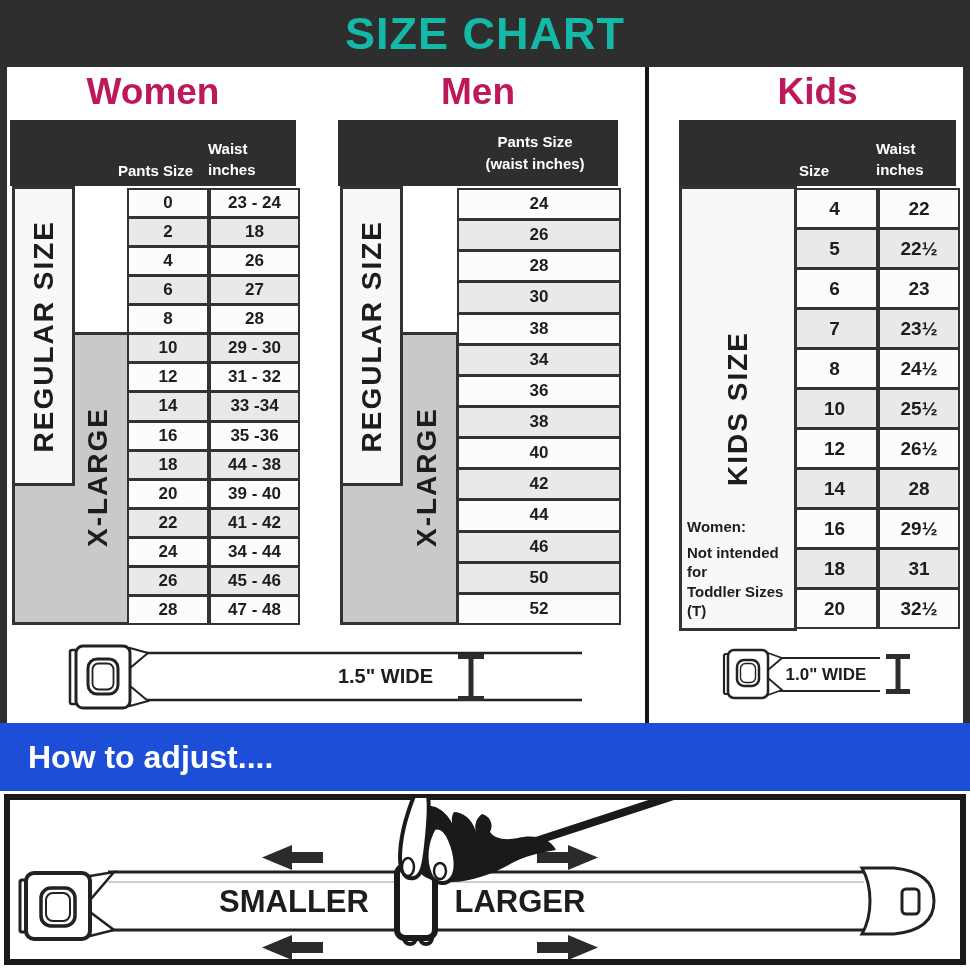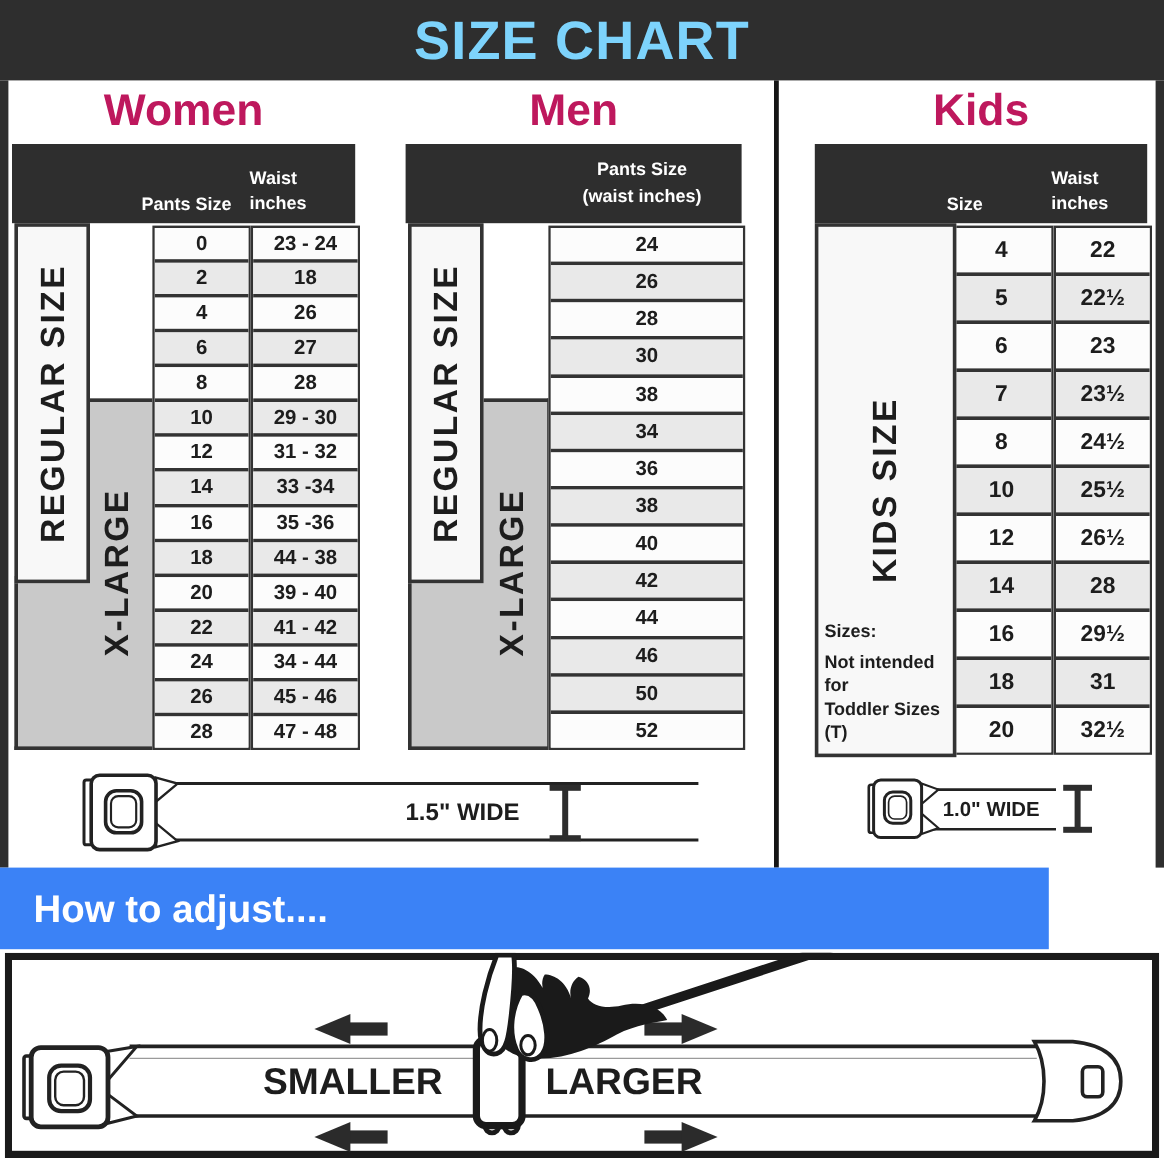--- a/index.html
+++ b/index.html
@@ -2,21 +2,21 @@
 <html><head>
 <meta charset="utf-8">
 <style>
   html,body{margin:0;padding:0;background:#fff;}
   .page{position:relative;width:970px;height:971px;background:#fff;overflow:hidden;
         font-family:"Liberation Sans",sans-serif;color:#1d1d1d;}
   .abs{position:absolute;}
   
   .banner{left:0;top:0;width:970px;height:67px;background:#2e2e2e;display:flex;
           align-items:center;justify-content:center;}
-  .banner span{color:#7dd3fc;font-weight:bold;font-size:45px;letter-spacing:1px;}
+  .banner span{color:#14b8a6;font-weight:bold;font-size:45px;letter-spacing:1px;}
   
   .frame-edge{top:67px;height:656px;width:7px;background:#2e2e2e;}
   .vdivider{left:645px;top:67px;width:4px;height:656px;background:#151515;}
   
   .sec-title{top:71px;height:42px;display:flex;align-items:center;justify-content:center;
              font-weight:bold;font-size:37px;color:#be185d;}
   
   .thead{top:120px;height:66px;background:#2e2e2e;color:#fff;font-weight:bold;font-size:15px;}
   .thead .lbl{position:absolute;}
   
@@ -28,21 +28,21 @@
   .kids-col .cell{font-size:19px;}
   
   .box-white{background:#f8f8f8;border:3px solid #333;z-index:2;}
   .box-grey{background:#c9c9c9;border:3px solid #333;}
   .vtext{writing-mode:vertical-rl;transform:rotate(180deg);font-weight:bold;
          font-size:28px;letter-spacing:2px;color:#1d1d1d;white-space:nowrap;}
   .vwrap{display:flex;align-items:center;justify-content:center;z-index:3;}
   .note{font-weight:bold;font-size:15px;line-height:1.28;color:#1d1d1d;z-index:3;}
   .note .nt{display:block;margin-bottom:7px;}
   
-  .howto-bar{left:0;top:723px;width:874px;height:68px;background:#3b82f6;display:flex;
+  .howto-bar{left:0;top:723px;width:970px;height:68px;background:#1d4ed8;display:flex;
              align-items:center;}
   .howto-bar span{color:#fff;font-weight:bold;font-size:32px;padding-left:28px;}
   svg text{font-family:"Liberation Sans",sans-serif;font-weight:bold;fill:#1d1d1d;}
 </style>
 </head>
 <body>
 
 <div class="page">
 
   <div class="abs banner">
@@ -139,33 +139,33 @@
       <div class="cell alt">42</div>
       <div class="cell">44</div>
       <div class="cell alt">46</div>
       <div class="cell alt">50</div>
       <div class="cell">52</div>
     </div>
 
   <div class="abs sec-title" style="left:679px;width:277px;">Kids</div>
 
   <div class="abs thead" style="left:679px;width:277px;">
-    <div class="lbl" style="left:110px;width:85px;bottom:7px;">Size</div>
+    <div class="lbl" style="left:120px;width:85px;bottom:7px;">Size</div>
     <div class="lbl" style="left:197px;width:80px;bottom:5px;line-height:1.45;">
       <span>Waist</span><br>
       <span>inches</span>
     </div>
   </div>
 
   <div class="abs box-white" style="left:679px;top:186px;width:112px;height:439px;">
     <div class="vwrap" style="position:absolute;left:0;top:0;right:0;bottom:0;">
       <span class="vtext">KIDS SIZE</span>
     </div>
     <div class="note" style="position:absolute;left:5px;bottom:8px;">
-      <span class="nt">Sizes:</span>
+      <span class="nt">Women:</span>
       <span>Not intended for</span><br>
       <span>Toddler Sizes (T)</span>
     </div>
   </div>
 
   <div class="abs col kids-col" style="left:791px;top:188px;width:83px;height:437px;">
       <div class="cell">4</div>
       <div class="cell alt">5</div>
       <div class="cell">6</div>
       <div class="cell alt">7</div>

